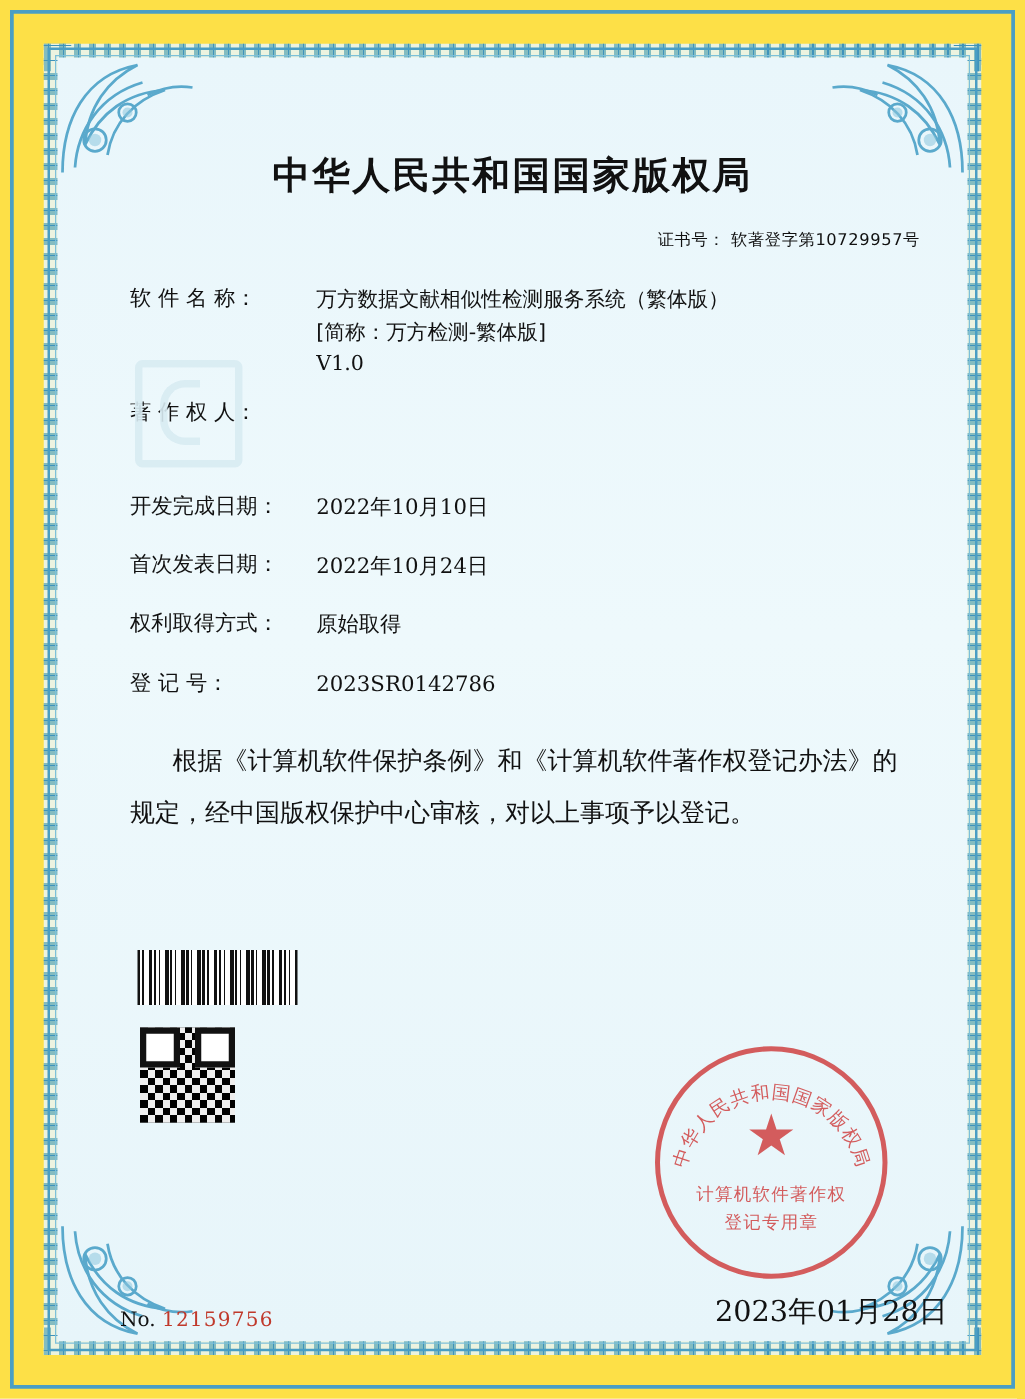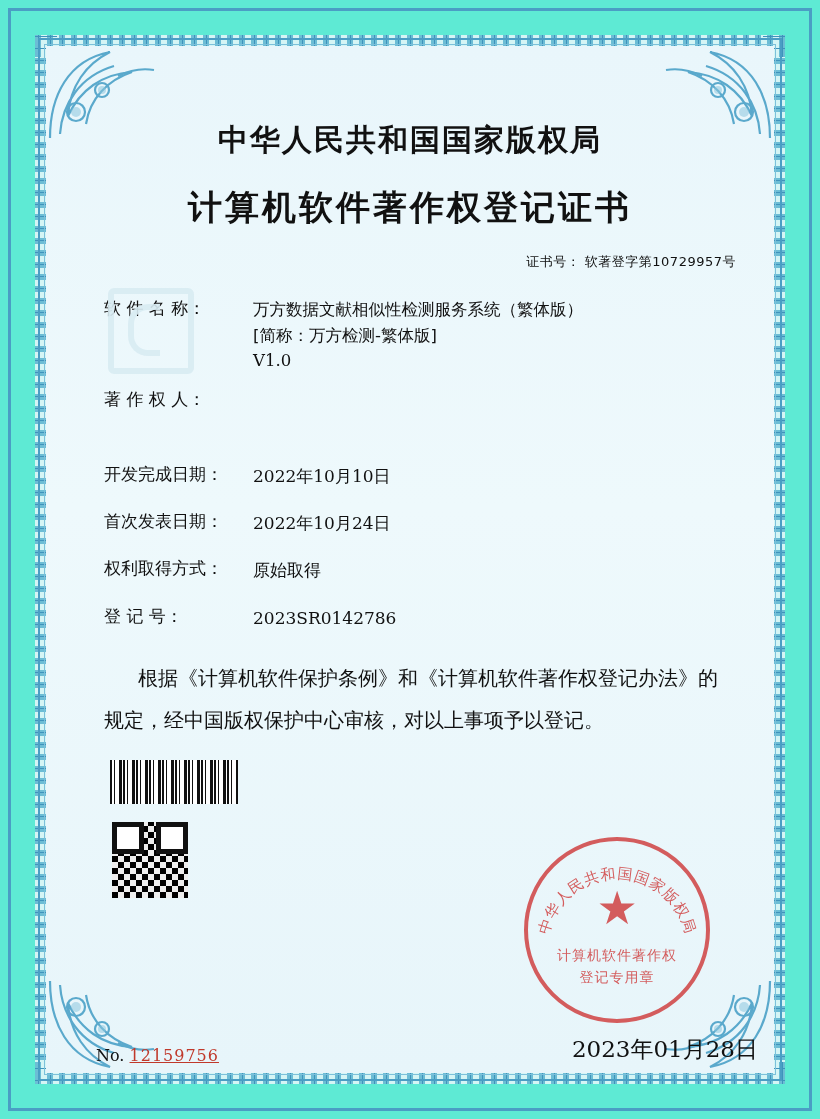--- a/index.html
+++ b/index.html
@@ -7,21 +7,21 @@
     width:820px;height:1119px;
     background:#ffffff;
     font-family:"DejaVu Sans","Liberation Sans",sans-serif;
     overflow:hidden;
   }
 
   
   .certificate{
     position:relative;
     width:820px;height:1119px;
-    background:#5eead4;
+    background:#fde047;
     box-sizing:border-box;
     padding-left:40px;
   }
 
   
   .border-outer{
     position:absolute;left:8px;top:8px;right:8px;bottom:8px;
     border:3px solid #4a9ec4;
     box-sizing:border-box;
   }
@@ -194,21 +194,21 @@
     border:5px solid #111;background:#fff;
   }
   .qr::before{left:0;top:0;}
   .qr::after{right:0;top:0;}
 
   .serial{
     position:absolute;left:96px;bottom:54px;
     font-size:16px;color:#111;
     font-family:"DejaVu Serif","Liberation Serif",serif;
   }
-  .serial .num{color:#c0392b;letter-spacing:1px;text-decoration:underline;}
+  .serial .num{color:#c0392b;letter-spacing:1px;}
 
   .date-sign{
     position:absolute;right:62px;bottom:54px;
     font-size:23px;color:#111;
     font-family:"DejaVu Serif","Liberation Serif",serif;
   }
 
   
   .seal{
     position:absolute;right:110px;bottom:96px;
@@ -308,21 +308,20 @@
       <g fill="#8cc7de" opacity=".55">
         <ellipse cx="30" cy="66" rx="5" ry="5"></ellipse>
         <ellipse cx="56" cy="44" rx="4" ry="4"></ellipse>
       </g>
     </svg>
   </div>
 
   <div class="content">
 
     <div class="title-main">中华人民共和国国家版权局</div>
-    <div class="title-sub">计算机软件著作权登记证书</div>
 
     <div class="cert-no">
       <span>证书号：</span>
       <span>软著登字第10729957号</span>
     </div>
 
     <div class="logo-mark"></div>
 
     <div class="fields">
       <div class="row">

